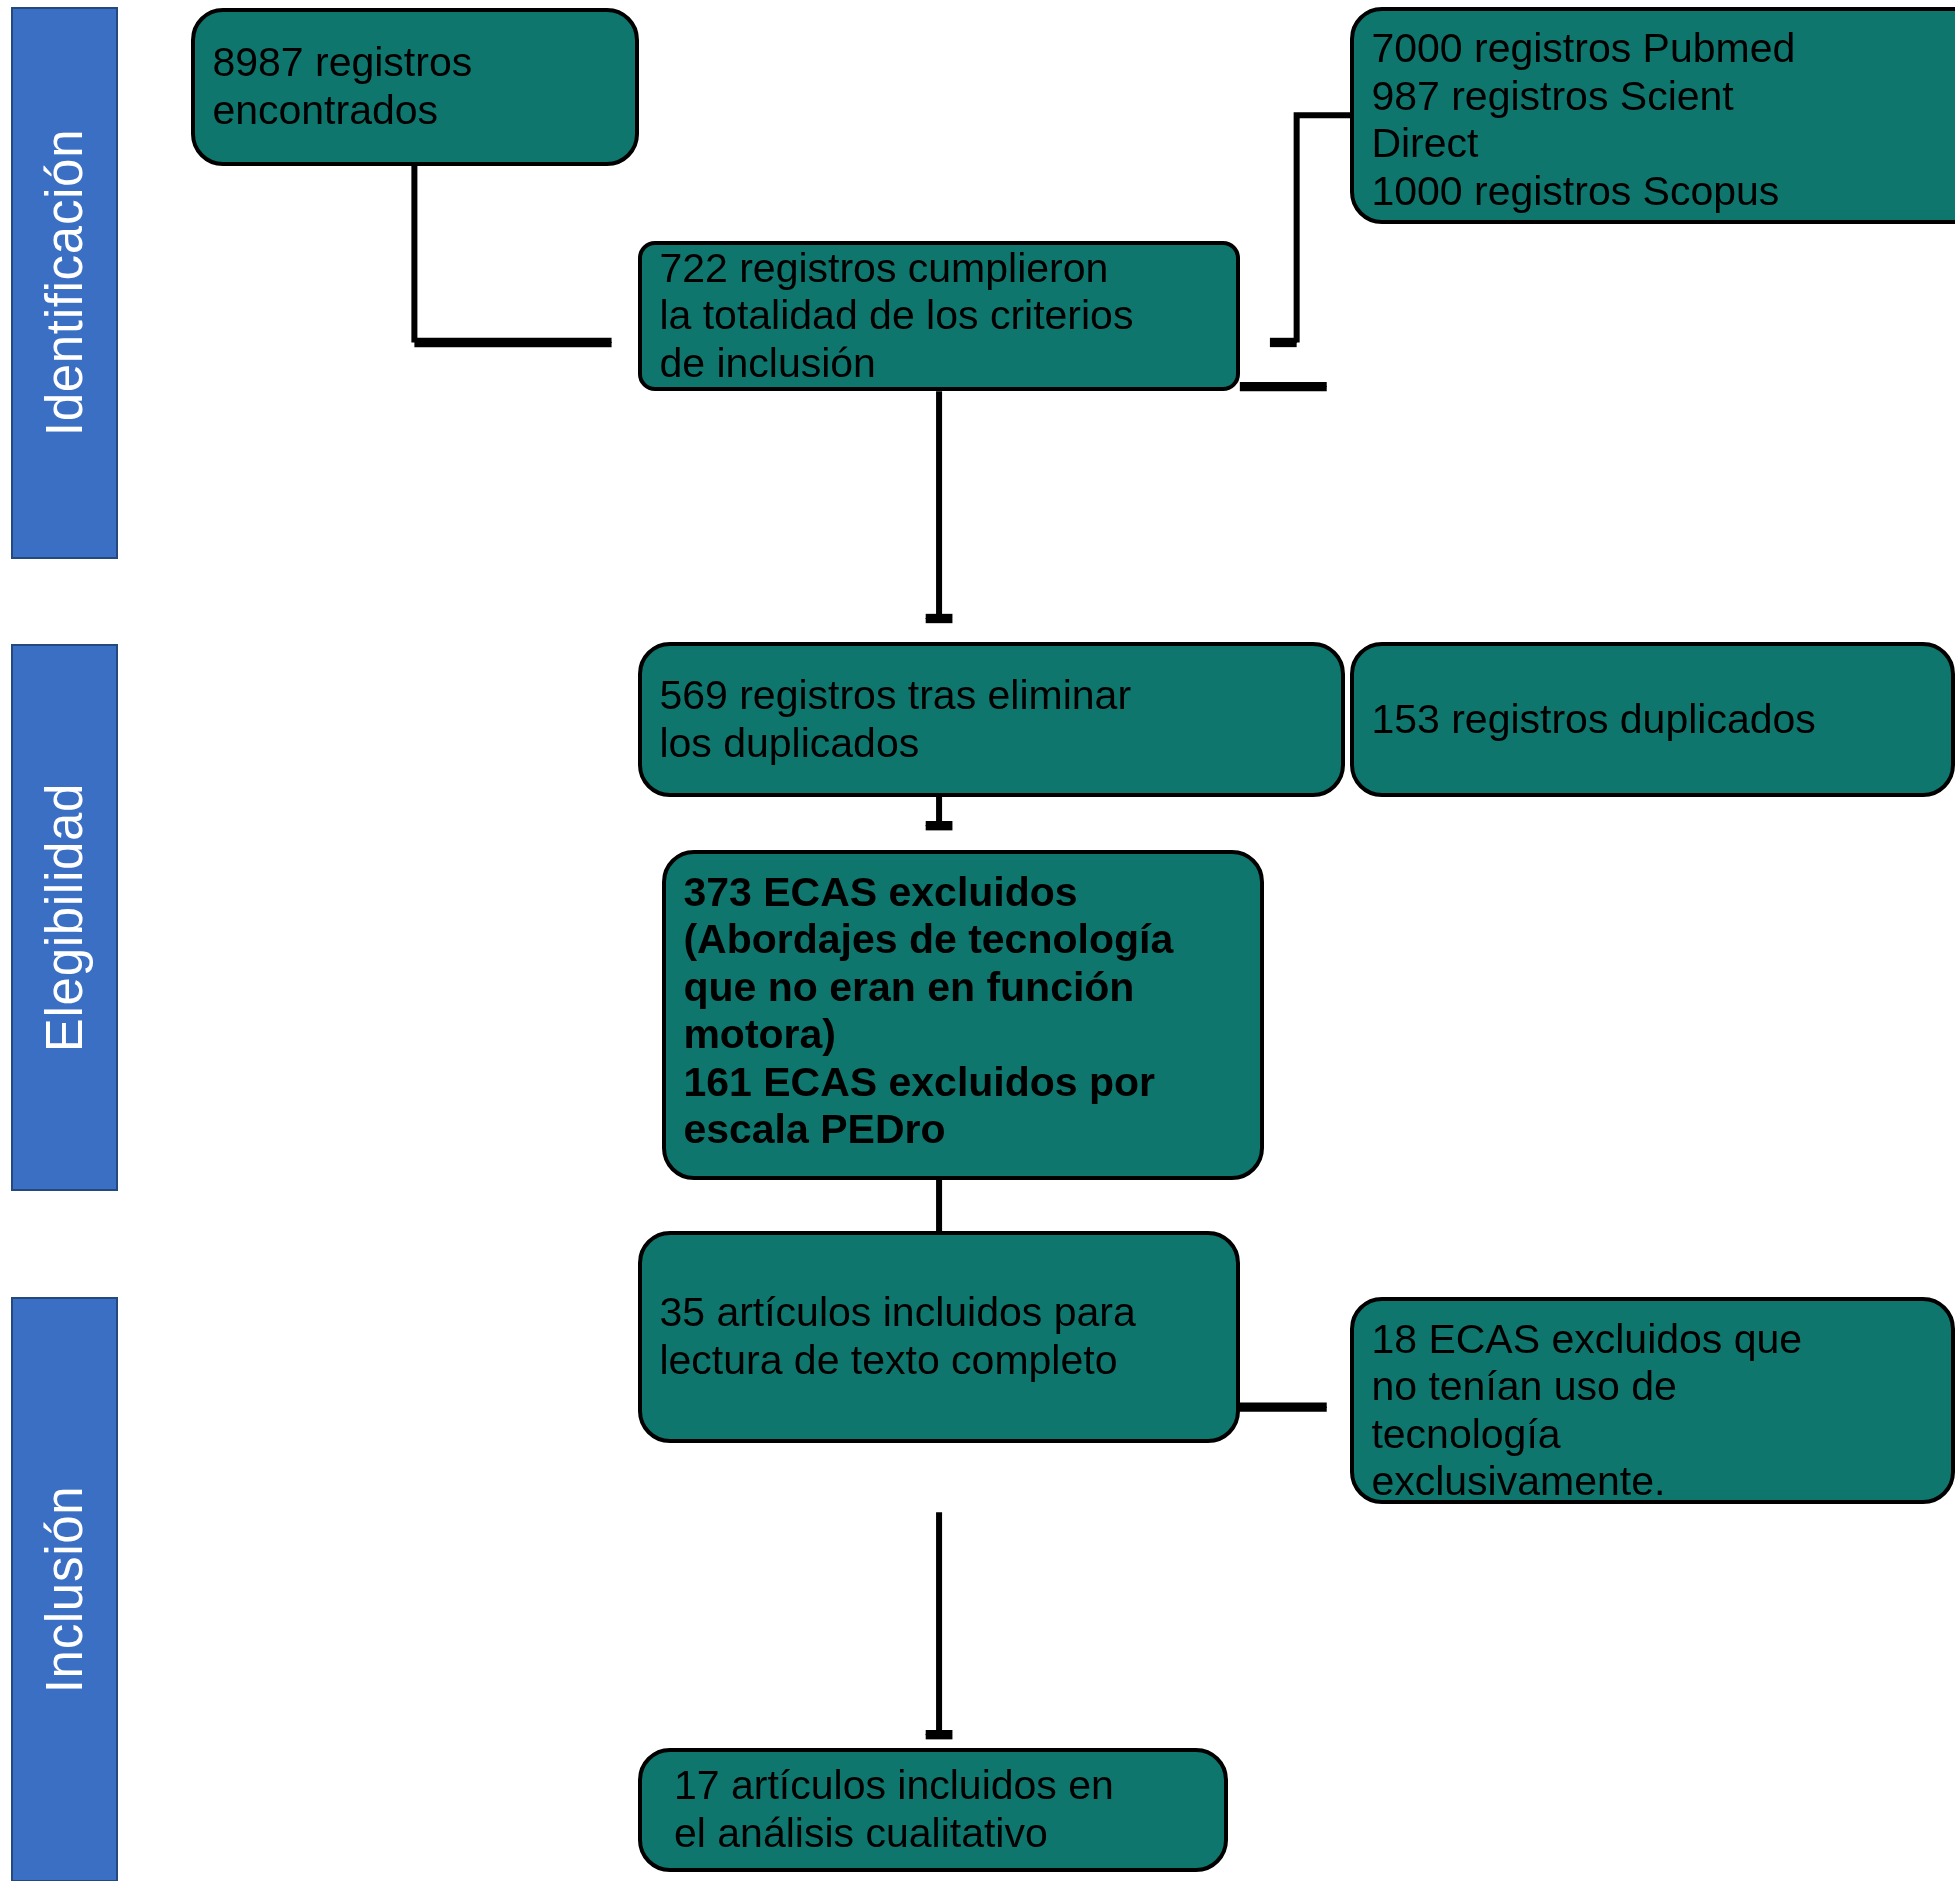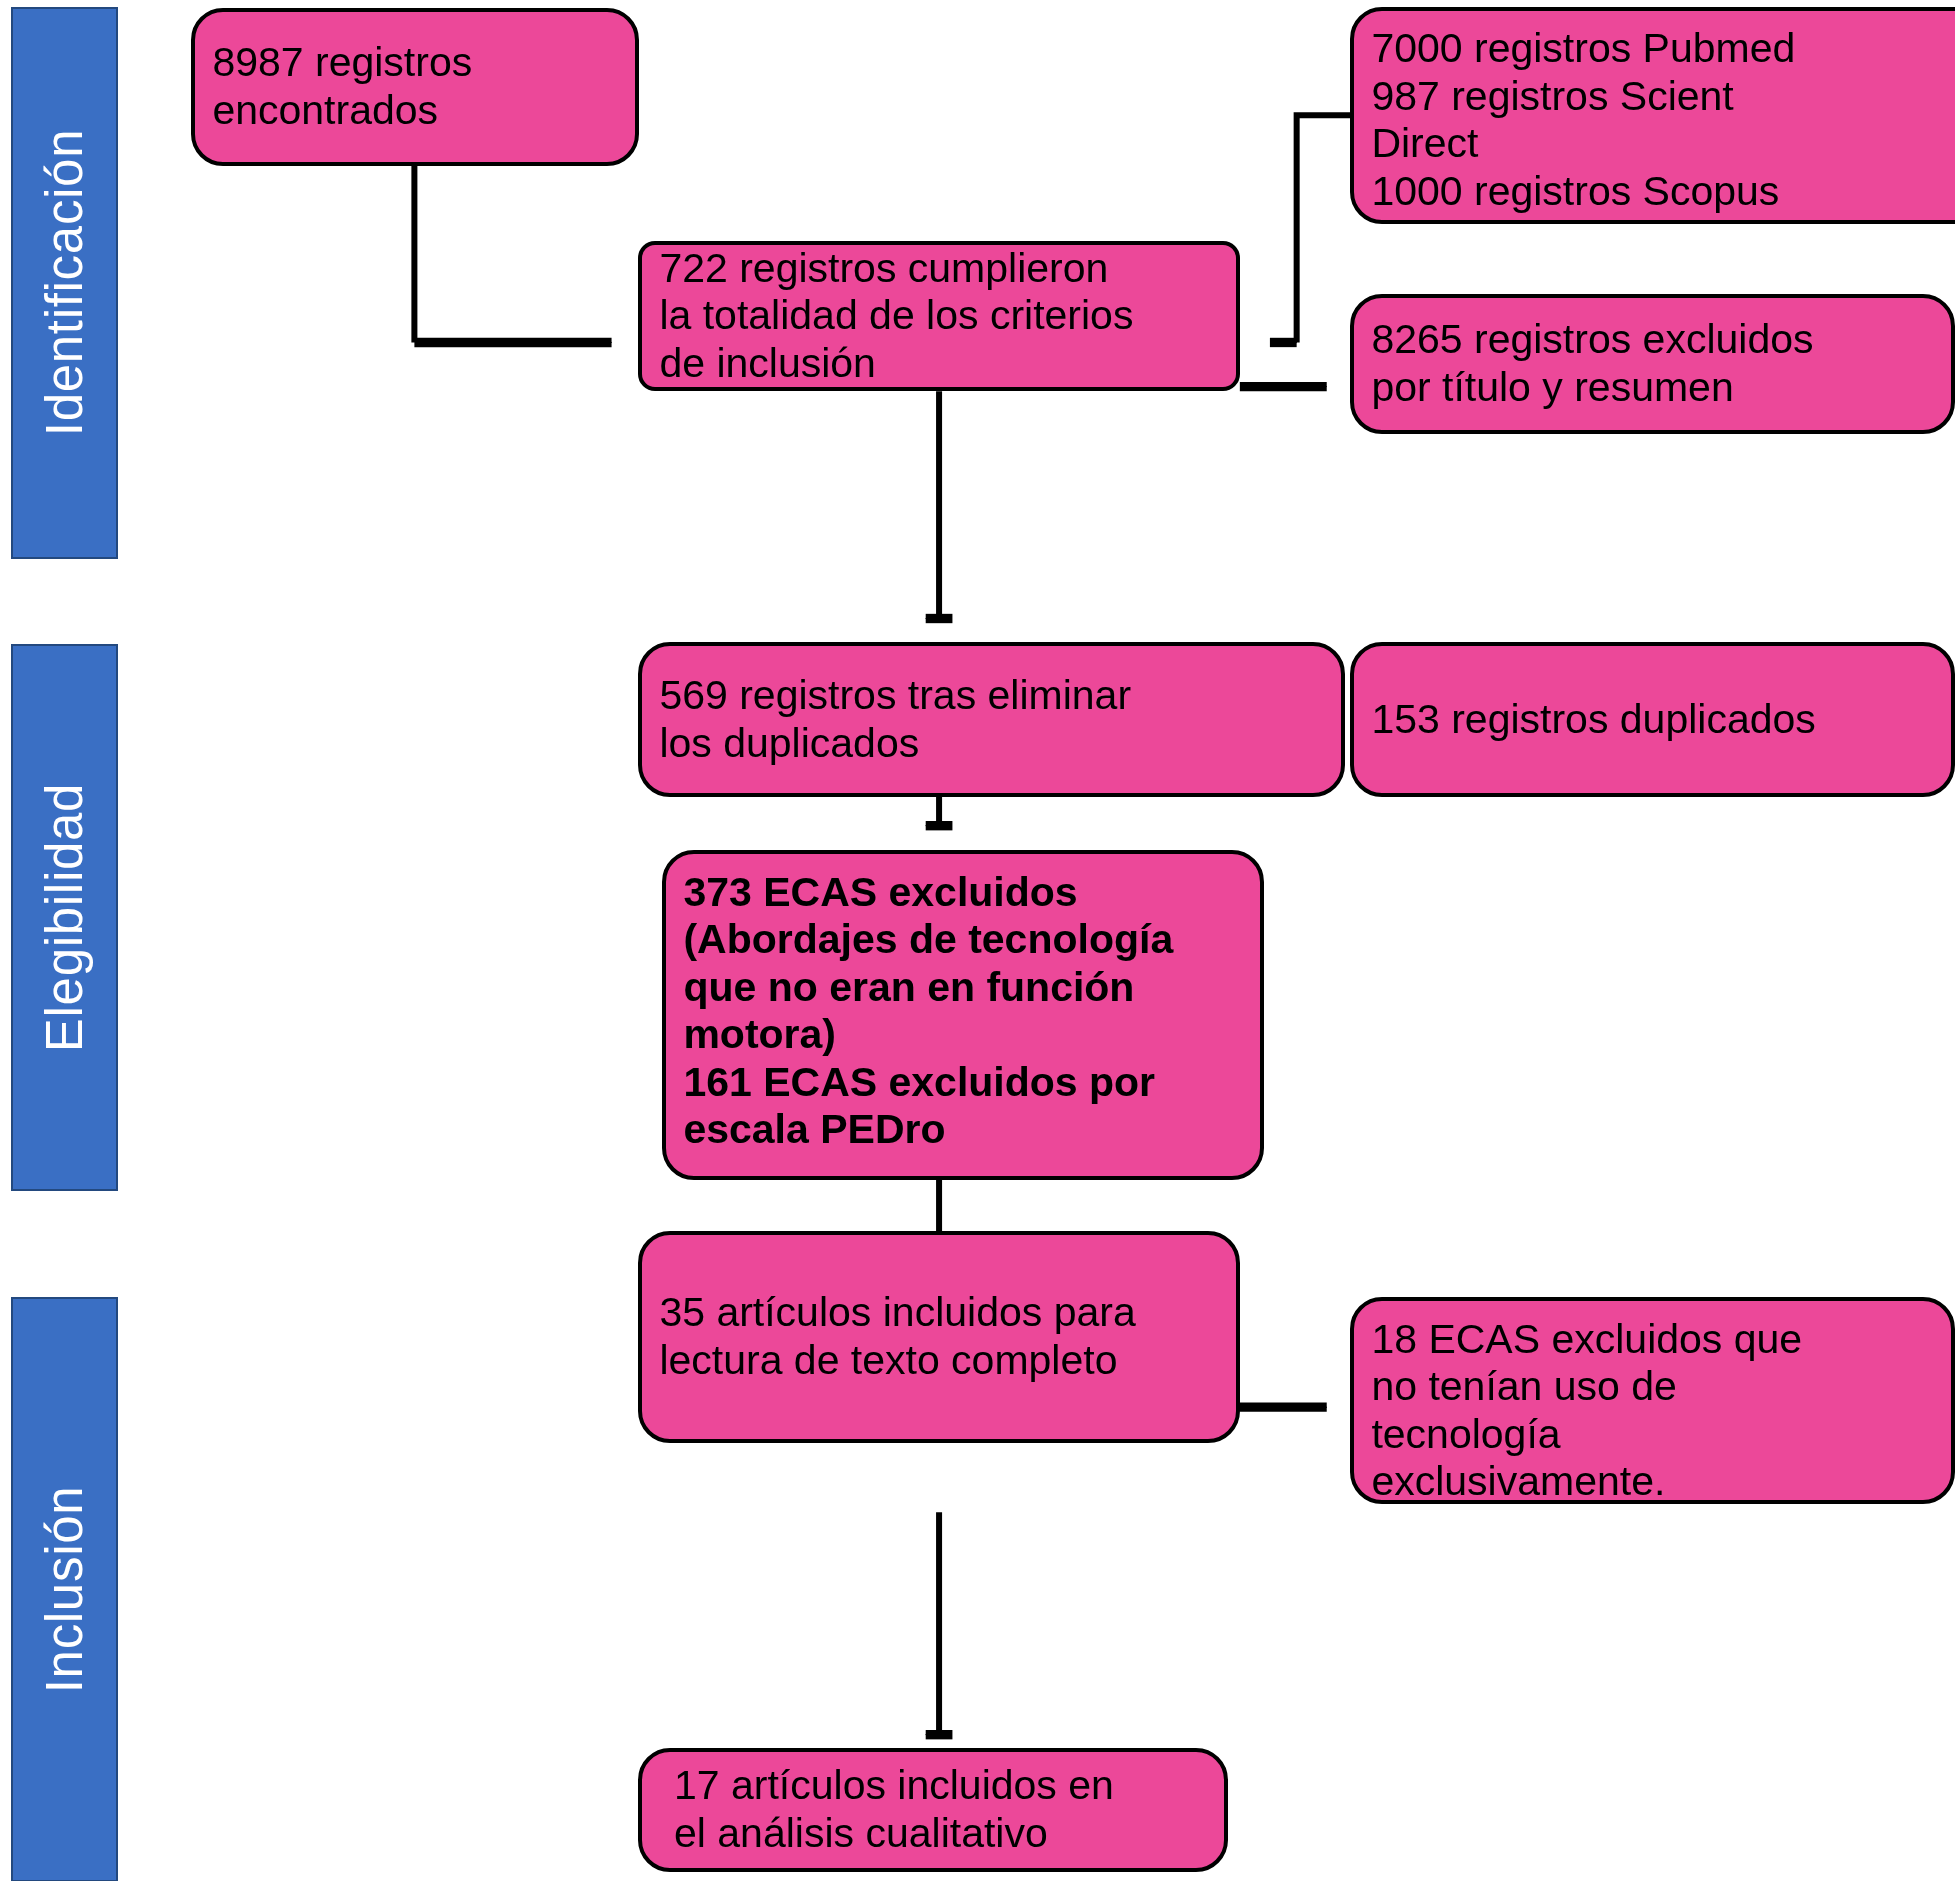--- a/index.html
+++ b/index.html
@@ -30,21 +30,21 @@
     color: #ffffff;
     font-size: 51px;
     letter-spacing: 0.7px;
     white-space: nowrap;
     transform: rotate(-90deg);
     transform-origin: center center;
   }
   .node {
     position: absolute;
     box-sizing: border-box;
-    background: #ec4899;
+    background: #0f766e;
     border: 4.7px solid #000000;
     border-radius: 32px;
     display: flex;
     align-items: center;
     padding: 9.4px 17.4px;
   }
   .node-text {
     font-size: 41px;
     line-height: 1.16;
     color: #000000;
@@ -121,24 +121,20 @@
 Direct
 1000 registros Scopus</div>
   </div>
 
   <div class="node" style="left:638px; top:241px; width:602px; height:150px;border-radius:17px;">
     <div class="node-text">722 registros cumplieron
 la totalidad de los criterios
 de inclusión</div>
   </div>
 
-  <div class="node" style="left:1350px; top:294px; width:605px; height:140px;">
-    <div class="node-text">8265 registros excluidos
-por título y resumen</div>
-  </div>
 
   <div class="node" style="left:638px; top:642px; width:707px; height:155px;">
     <div class="node-text">569 registros tras eliminar
 los duplicados</div>
   </div>
 
   <div class="node" style="left:1350px; top:642px; width:605px; height:155px;">
     <div class="node-text">153 registros duplicados</div>
   </div>
 

